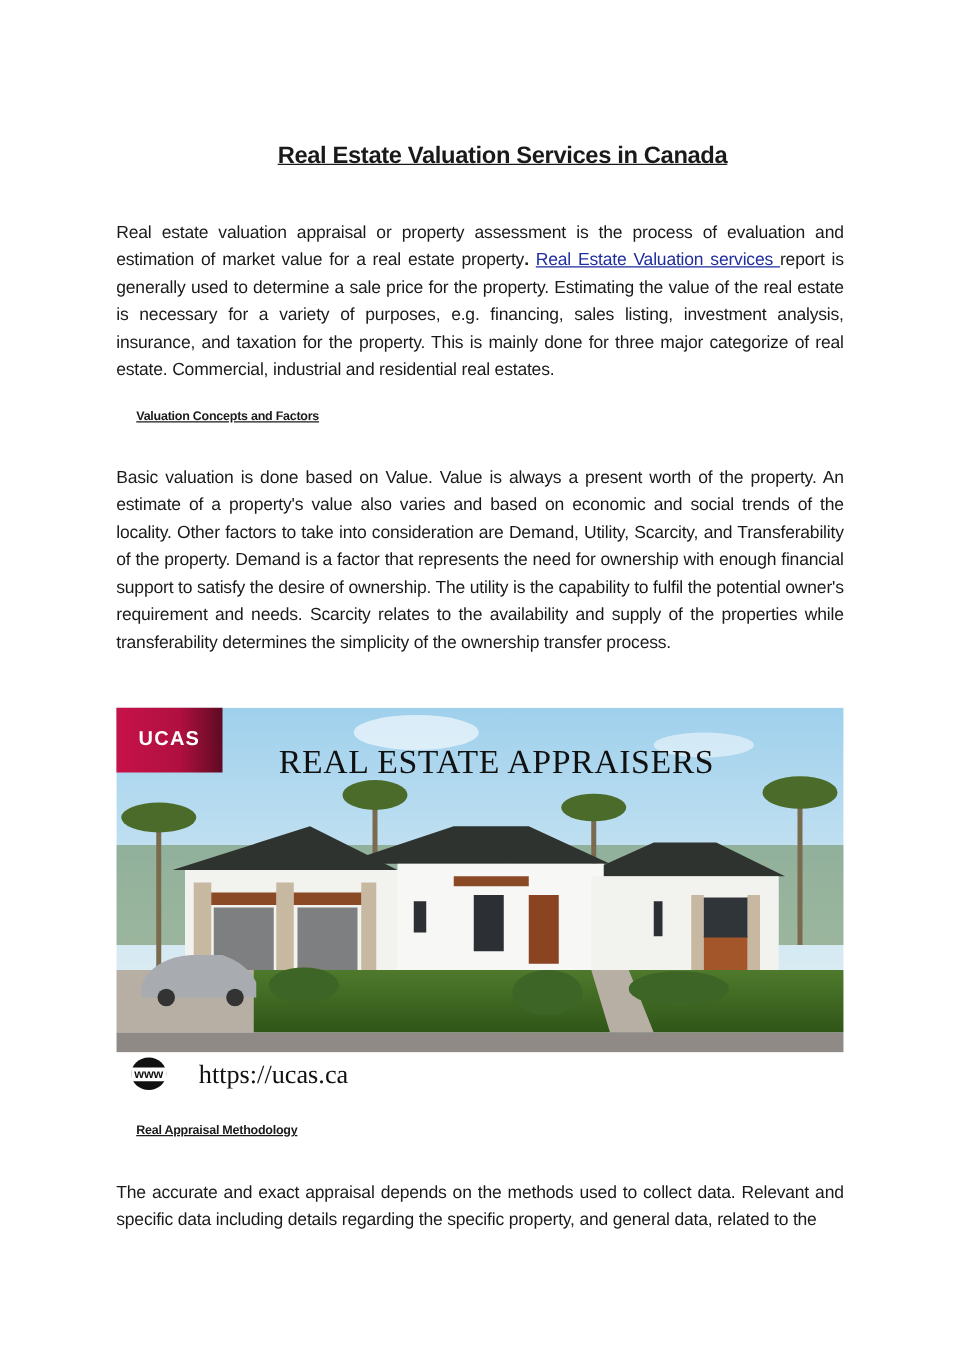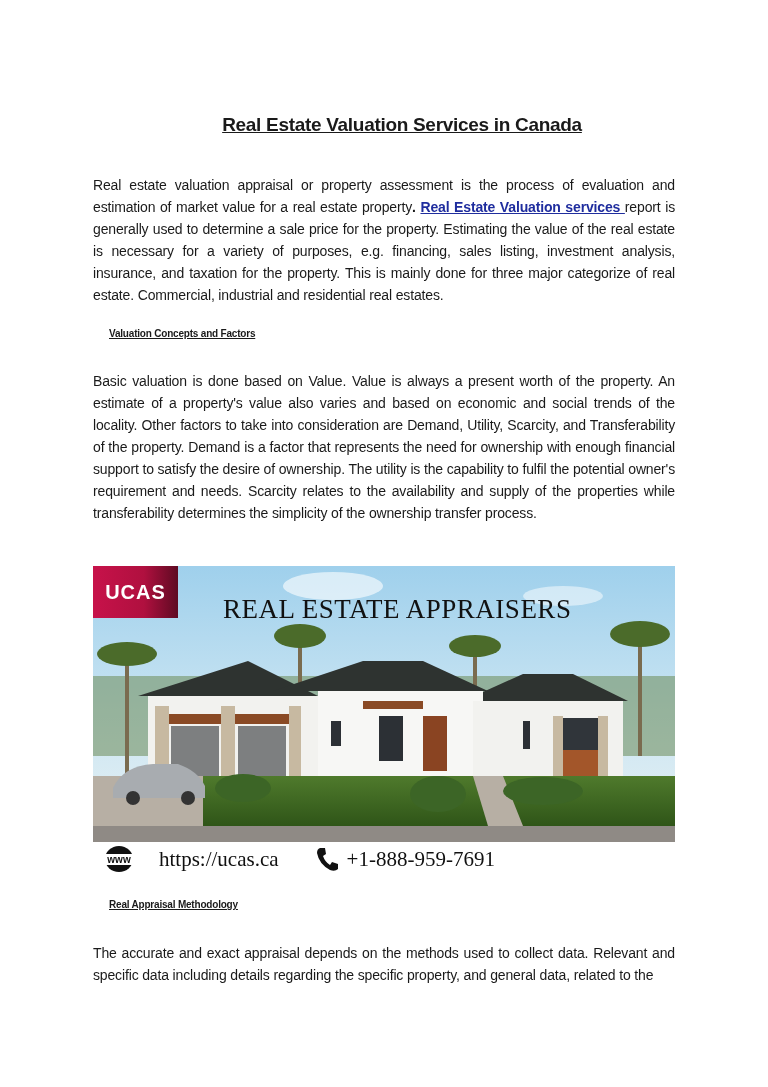--- a/index.html
+++ b/index.html
@@ -4,29 +4,29 @@
 <style>
   html, body { margin: 0; padding: 0; background: #ffffff; }
   body { width: 768px; height: 1087px; position: relative; overflow: hidden;
          font-family: "Liberation Sans", "DejaVu Sans", sans-serif; color: #1a1a1a; }
   .page-title { position: absolute; top: 96px; left: 0; width: 768px; text-align: center;
     font-size: 19px; font-weight: bold; text-decoration: underline; letter-spacing: -0.3px; margin: 18px; }
   .para { position: absolute; left: 93px; width: 582px; margin: 0; font-size: 14px;
     line-height: 22px; text-align: justify; letter-spacing: -0.15px; }
   .heading { position: absolute; left: 109px; margin: 0; font-size: 10px; font-weight: bold;
     text-decoration: underline; letter-spacing: -0.2px; }
-  a.inline-link { color: #1f2d9e; font-weight: bold; text-decoration: underline; }
+  a.inline-link { color: #1f2d9e; font-weight: normal; text-decoration: underline; }
   .banner { position: absolute; left: 93px; top: 566px; width: 582px; height: 310px; overflow: hidden; background: #fff; }
   .banner svg { display: block; }
   .contact-row { position: absolute; left: 0; top: 276px; width: 582px; height: 34px; background: #fff;
     display: flex; align-items: center; font-family: "Liberation Serif", "DejaVu Serif", serif; font-size: 21px; color: #111; }
   .contact-item { display: flex; align-items: center; gap: 8px; }
   .logo-box { position: absolute; left: 0; top: 0; width: 85px; height: 52px;
     background: linear-gradient(90deg, #c7124a 0%, #b0103f 60%, #5e0a22 100%);
-    color: #fff; font-weight: bold; font-size: 20px; display: flex; align-items: center; justify-content: center; letter-spacing: 1px; }
+    color: #fff; font-weight: bold; font-size: 16px; display: flex; align-items: center; justify-content: center; letter-spacing: 1px; }
   .banner-title { position: absolute; left: 130px; top: 28px; font-family: "Liberation Serif", "DejaVu Serif", serif;
     font-size: 27px; color: #111; letter-spacing: 0.5px; }
 </style>
 </head>
 <body>
 
 <h1 class="page-title">Real Estate Valuation Services in Canada</h1>
 
 <p class="para" style="top:174px;"><span>Real estate valuation appraisal or property assessment is the process of evaluation and estimation of market value for a real estate property</span><b>.</b> <a class="inline-link" href="#">Real Estate Valuation services </a><span>report is generally used to determine a sale price for the property. Estimating the value of the real estate is necessary for a variety of purposes, e.g. financing, sales listing, investment analysis, insurance, and taxation for the property. This is mainly done for three major categorize of real estate. Commercial, industrial and residential real estates.</span></p>
 
@@ -110,26 +110,18 @@
   <div class="logo-box">UCAS</div>
   <div class="banner-title">REAL ESTATE APPRAISERS</div>
 
   <div class="contact-row">
     <div class="contact-item" style="margin-left:12px;gap:26px;">
       <span style="display:inline-flex;width:28px;height:26px;border-radius:50%;background:#111;align-items:center;justify-content:center;">
         <span style="color:#fff;background:#fff;color:#111;font-family:'Liberation Sans',sans-serif;font-size:10px;font-weight:bold;padding:0 2px;line-height:11px;">www</span>
       </span>
       <span>https://ucas.ca</span>
     </div>
-    <div class="contact-item" style="margin-left:36px;">
-      <span style="display:inline-block;width:24px;height:26px;">
-        <svg width="24" height="26" viewBox="0 0 24 26">
-            <path d="M5 2 L10 2 L11 8 L8 10 Q10 16 15 19 L17 16 L23 18 L23 23 Q20 26 15 24 Q4 18 2 7 Q2 3 5 2 Z" fill="#111"></path>
-          </svg>
-      </span>
-      <span>+1-888-959-7691</span>
-    </div>
   </div>
 </div>
 
 <h2 class="heading" style="top:899px;">Real Appraisal Methodology</h2>
 
 <p class="para" style="top:942px;">The accurate and exact appraisal depends on the methods used to collect data. Relevant and specific data including details regarding the specific property, and general data, related to the</p>
 
 </body></html>

